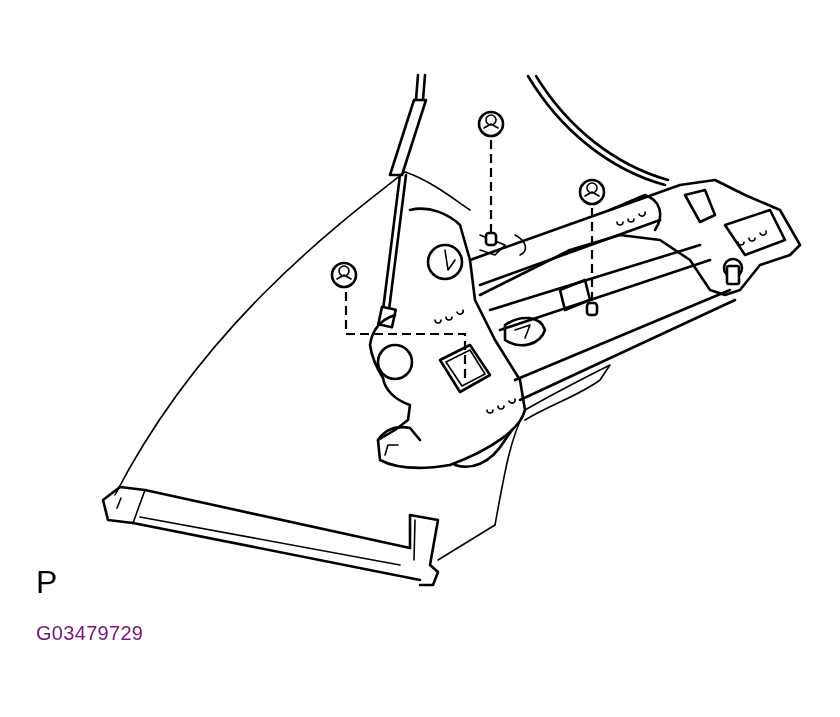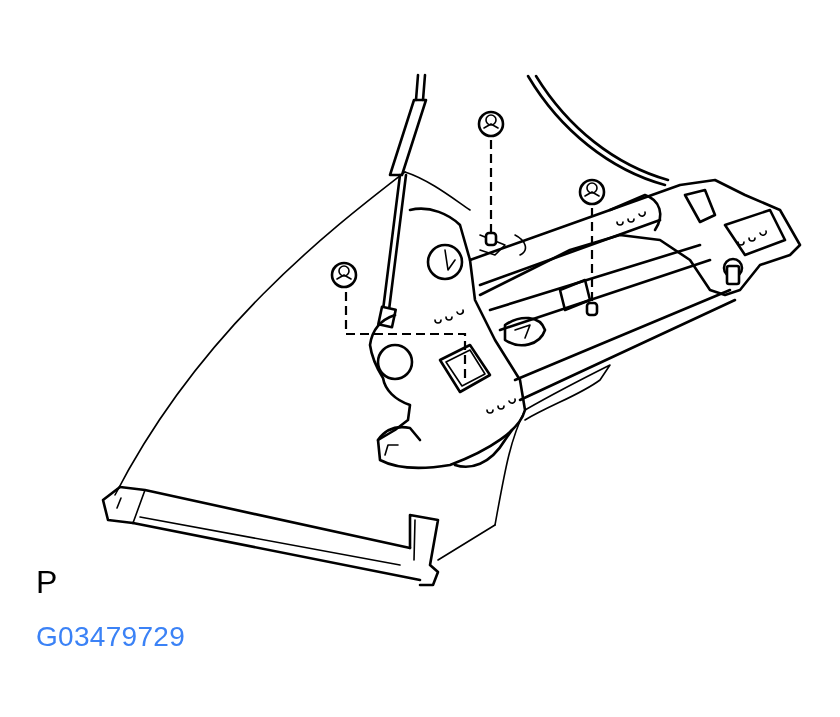--- a/index.html
+++ b/index.html
@@ -1,19 +1,19 @@
 <!DOCTYPE html>
 <html><head>
 <meta charset="utf-8">
 <style>
   html, body { margin: 0; padding: 0; background: #ffffff; }
   body { width: 840px; height: 717px; position: relative; overflow: hidden; font-family: "Liberation Sans", sans-serif; }
   #canvas { position: absolute; left: 0; top: 0; width: 840px; height: 717px; }
   .view-label { position: absolute; left: 36px; top: 566px; font-size: 32px; color: #000; line-height: 1; }
-  .fig-id { position: absolute; left: 36px; top: 623px; font-size: 28px; color: #3b82f6; line-height: 1; letter-spacing: 0.3px; }
+  .fig-id { position: absolute; left: 36px; top: 623px; font-size: 20px; color: #701a75; line-height: 1; letter-spacing: 0.3px; }
   svg .ln { fill: none; stroke: #000; stroke-width: 2.6; stroke-linejoin: round; stroke-linecap: round; }
   svg .thin { fill: none; stroke: #000; stroke-width: 1.6; stroke-linejoin: round; stroke-linecap: round; }
   svg .dash { fill: none; stroke: #000; stroke-width: 2.2; stroke-dasharray: 9 5; }
   svg .fillw { fill: #fff; stroke: #000; stroke-width: 2.6; stroke-linejoin: round; }
 </style>
 </head>
 <body>
 
 <svg id="canvas" viewBox="0 0 840 717" xmlns="http://www.w3.org/2000/svg">
 

